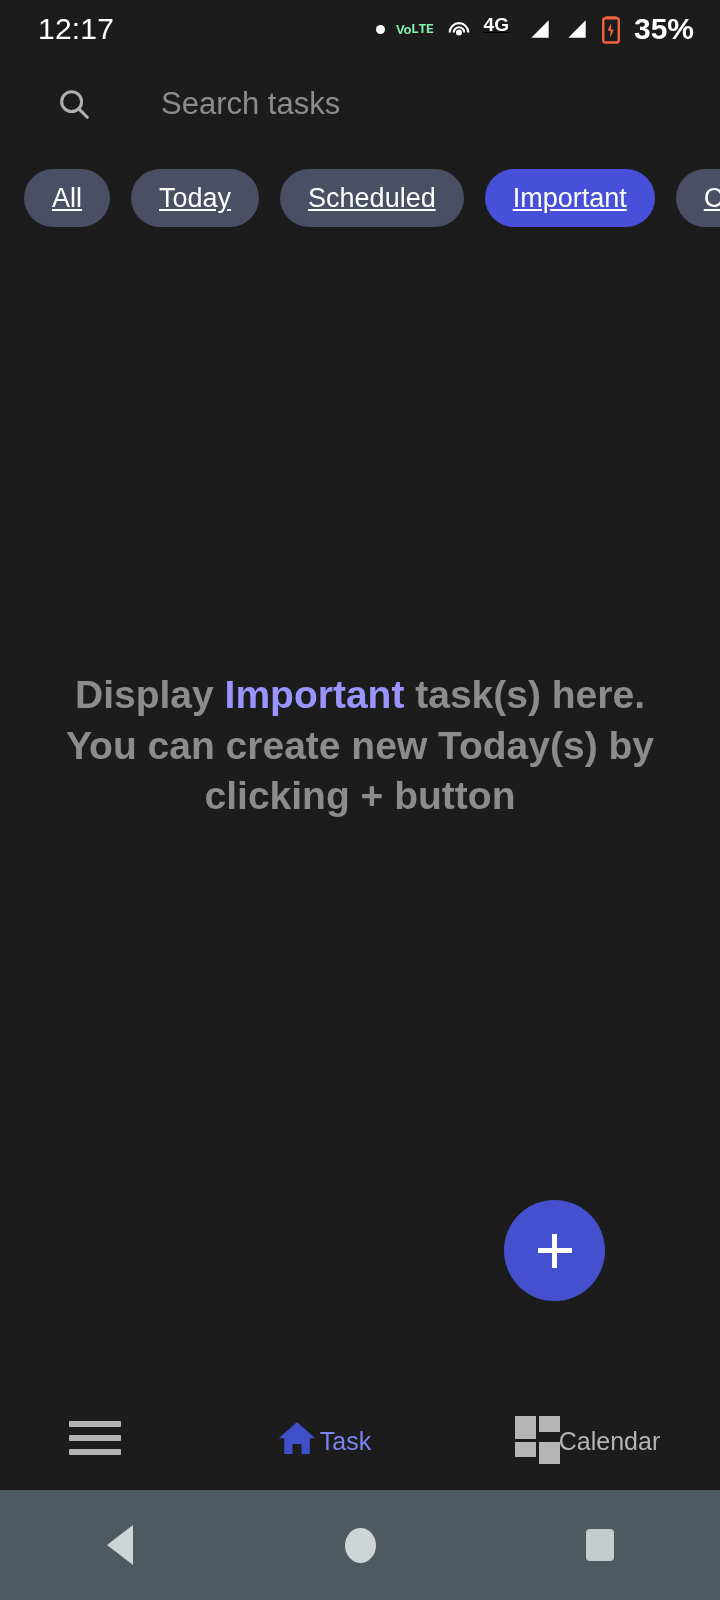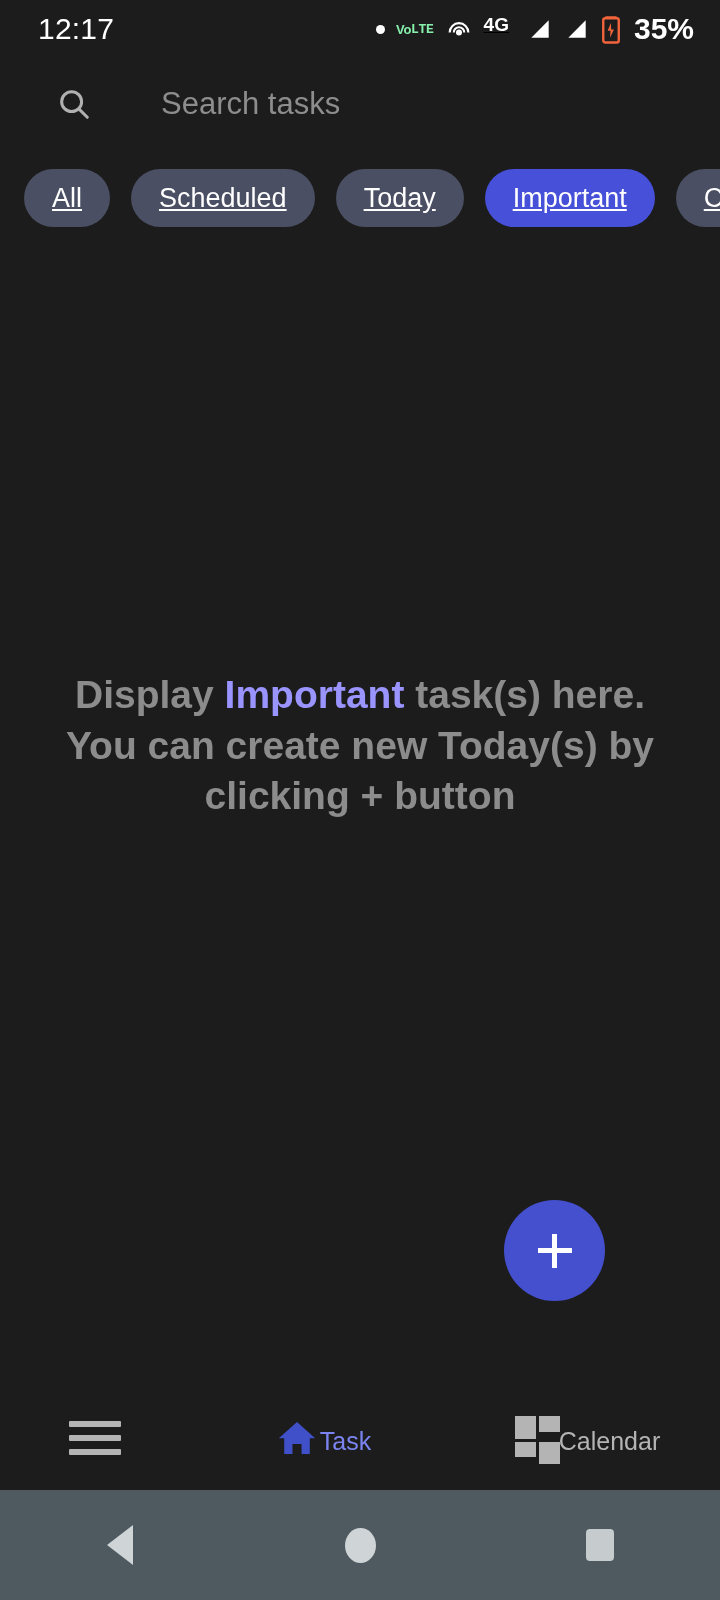--- a/index.html
+++ b/index.html
@@ -287,22 +287,22 @@
   <div class="searchbar">
     <svg class="search-icon" width="38" height="38" viewBox="0 0 24 24">
       <circle cx="10.5" cy="10.5" r="6.3" fill="none" stroke="#b0b0b0" stroke-width="1.9"></circle>
       <line x1="15.2" y1="15.2" x2="20.4" y2="20.4" stroke="#b0b0b0" stroke-width="1.9" stroke-linecap="round"></line>
     </svg>
     <input class="search-input" type="text" placeholder="Search tasks" style="">
   </div>
 
   <div class="chiprow" id="chiprow">
       <div class="chip">All</div>
+      <div class="chip">Today</div>
       <div class="chip">Scheduled</div>
-      <div class="chip">Today</div>
       <div class="chip selected">Important</div>
       <div class="chip">Completed</div>
     </div>
 
   <div class="empty-state">
     <span>Display </span><span class="hl">Important</span><span> task(s) here.</span><br>
     <span>You can create new Today(s) by</span><br>
     <span>clicking + button</span>
   </div>
 

